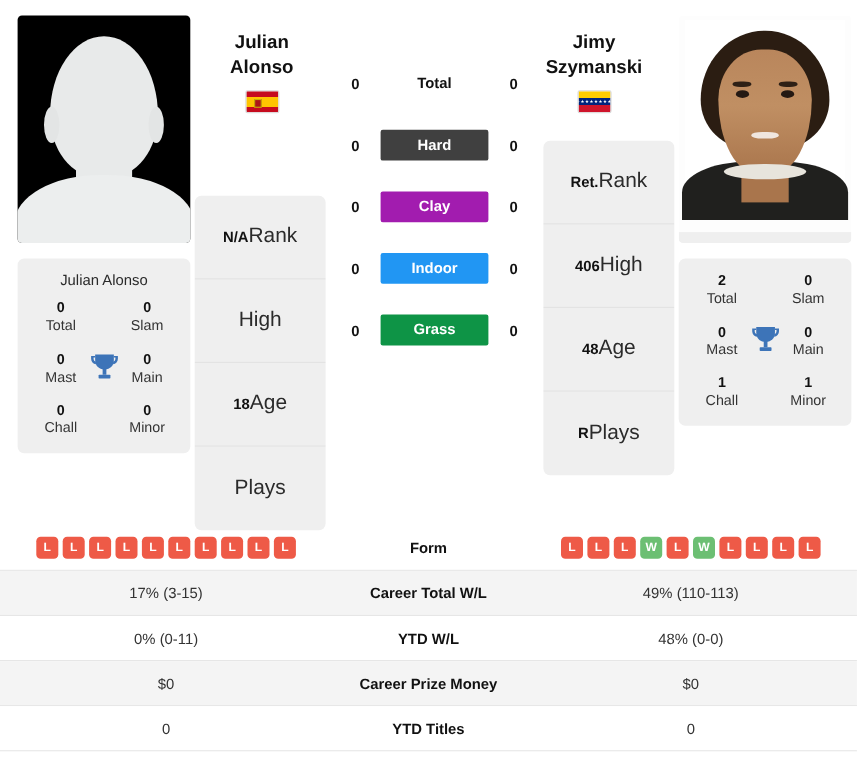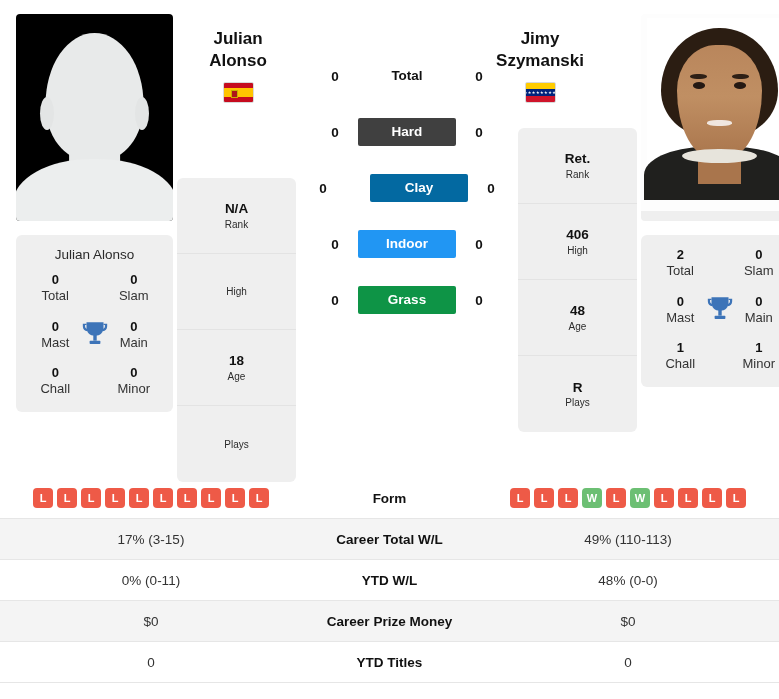--- a/index.html
+++ b/index.html
@@ -161,28 +161,27 @@
     margin: 0 4px;
     background: #efefef;
     border-radius: 6px;
     overflow: hidden;
   }
   .inner-col.left  { margin-top: 164px; }
   .inner-col.right { margin-top: 114px; }
   .inner-cell {
     height: 76px;
     display: flex;
-    flex-direction: column;
     align-items: center;
     justify-content: center;
     border-bottom: 1px solid #e3e3e3;
   }
   .inner-cell:last-child { border-bottom: none; }
   .ic-val { font-size: 13.5px; font-weight: bold; color: #111; line-height: 1.3; min-height: 0; }
-  .ic-lab { font-size: 10px; color: #2b2b2b; line-height: 1.3; }
+  .ic-lab { font-size: 19px; color: #2b2b2b; line-height: 1.3; }
 
   
   .center-col {
     flex: 1 1 auto;
     padding-top: 44px;
     display: flex;
     flex-direction: column;
     gap: 20px;
   }
   .srow {
@@ -370,21 +369,21 @@
         <div class="badge plain">Total</div>
         <div class="sc-right">0</div>
       </div>
       <div class="srow">
         <div class="sc-left">0</div>
         <div class="badge" id="badge-1" style="background: #404040;">Hard</div>
         <div class="sc-right">0</div>
       </div>
       <div class="srow">
         <div class="sc-left">0</div>
-        <div class="badge" id="badge-2" style="background: #0369a1; margin-left: 24px;">Clay</div>
+        <div class="badge" id="badge-2" style="background: #a21caf;">Clay</div>
         <div class="sc-right">0</div>
       </div>
       <div class="srow">
         <div class="sc-left">0</div>
         <div class="badge" id="badge-3" style="background: rgb(33, 150, 243);">Indoor</div>
         <div class="sc-right">0</div>
       </div>
       <div class="srow">
         <div class="sc-left">0</div>
         <div class="badge" id="badge-4" style="background: rgb(14, 148, 70);">Grass</div>

